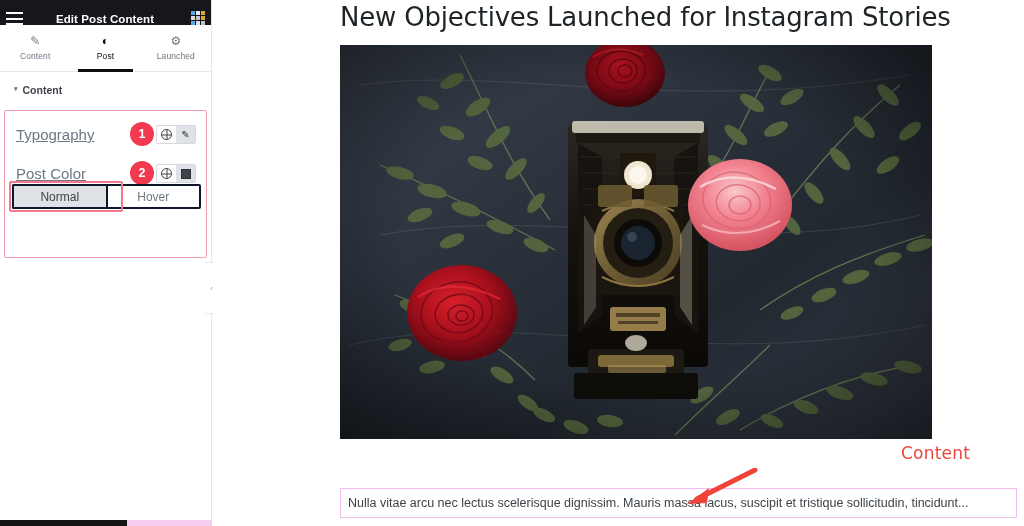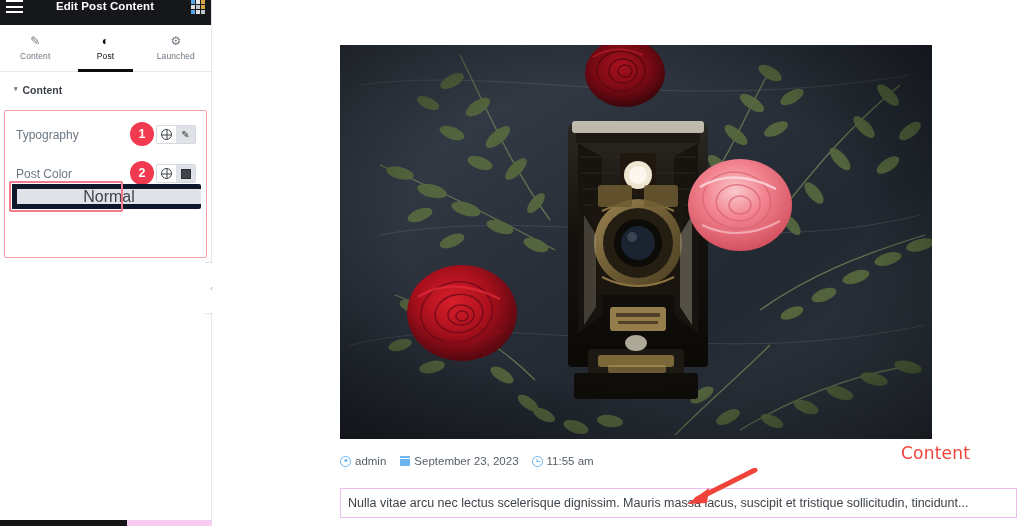--- a/index.html
+++ b/index.html
@@ -23,21 +23,21 @@
     left: 0; top: 0;
     width: 212px;
     height: 526px;
     background: #ffffff;
     border-right: 1px solid #e6e9ec;
   }
   #panel-header {
     height: 25px;
     background: #15171a;
     display: flex;
-    align-items: flex-start;
+    align-items: flex-end;
     justify-content: space-between;
     padding: 0 6px;
   }
   #hamburger {
     width: 17px; height: 13px;
     display: flex; flex-direction: column; justify-content: space-between;
     cursor: pointer;
   }
   #hamburger i { display:block; height: 2px; background:#ffffff; border-radius:0; }
   .panel-title {
@@ -126,22 +126,23 @@
   }
   .ctrl-row {
     display: flex;
     align-items: center;
     justify-content: space-between;
     height: 33px;
     padding: 0 10px 0 11px;
     position: relative;
   }
   .ctrl-label {
-    font-size: 12px;
+    font-size: 15px;
     color: #6d7882;
+    text-decoration: underline;
   }
   .ctrl-right {
     display: flex;
     align-items: center;
     gap: 0;
   }
   .pill {
     display: flex;
     align-items: center;
     border: 1px solid #d5d8dc;
@@ -200,23 +201,23 @@
     position: absolute;
     left: 7px;
     top: 73px;
     width: 189px;
     height: 25px;
     display: flex;
   }
   .tgl {
     flex: 1;
     display: flex; align-items: center; justify-content: center;
-    font-size: 16px;
+    font-size: 12px;
     color: #6d7882;
-    border: 5px solid #0f172a;
+    border: 2px solid #0f172a;
     background: #ffffff;
     cursor: pointer;
   }
   .tgl.on { background: #dfe2e6; color: #3f444b; }
   .tgl:first-child { border-right: none; border-radius: 2px 0 0 2px; }
   .tgl:last-child { border-radius: 0 2px 2px 0; }
   #toggle-outline {
     position: absolute;
     left: 4px; top: 70px;
     width: 114px; height: 31px;
@@ -446,33 +447,35 @@
               </span>
             <span class="seg sel">
                 <span class="swatch-dark"></span>
               </span>
           </span>
         </span>
       </div>
 
       <div id="toggle-wrap">
         <div class="tgl on">Normal</div>
+        <div class="tgl">Hover</div>
       </div>
       <div id="toggle-outline"></div>
 
     </div>
 
     <div id="collapse-handle">‹</div>
 
     <div id="panel-footer-bar"></div>
     <div id="pink-bar"></div>
   </div>
 
   <div id="main">
 
+    <div id="post-title">New Objectives Launched for Instagram Stories</div>
 
     <div id="featured">
       <svg viewBox="0 0 592 394" preserveAspectRatio="none" aria-hidden="true">
         <defs>
           <linearGradient id="bgGrad" x1="0" y1="0" x2="1" y2="1">
             <stop offset="0%" stop-color="#3b434f"></stop>
             <stop offset="35%" stop-color="#2c333d"></stop>
             <stop offset="65%" stop-color="#222830"></stop>
             <stop offset="100%" stop-color="#343b46"></stop>
           </linearGradient>
@@ -671,40 +674,20 @@
             <ellipse cx="0" cy="0" rx="11" ry="9"></ellipse>
           </g>
           <path d="M-40 -18 Q -6 -38 36 -16" stroke="#fbdfe2" stroke-width="2.4" fill="none" opacity="0.8"></path>
           <path d="M-38 20 Q 0 38 40 16" stroke="#f9c3c9" stroke-width="2" fill="none" opacity="0.7"></path>
         </g>
 
         <rect x="0" y="0" width="592" height="394" fill="url(#vig)"></rect>
       </svg>
     </div>
 
-    <div id="meta">
-      <span class="meta-item">
-        <span class="meta-ic">
-            <span class="ic-user"></span>
-          </span>
-        <span>admin</span>
-      </span>
-      <span class="meta-item">
-        <span class="meta-ic">
-            <span class="ic-cal"></span>
-          </span>
-        <span>September 23, 2023</span>
-      </span>
-      <span class="meta-item">
-        <span class="meta-ic">
-            <span class="ic-clock"></span>
-          </span>
-        <span>11:55 am</span>
-      </span>
-    </div>
 
     <div id="excerpt-box">
       <span id="excerpt-text">Nulla vitae arcu nec lectus scelerisque dignissim. Mauris massa lacus, suscipit et tristique sollicitudin, tincidunt...</span>
     </div>
 
     <div id="annot-label">Content</div>
 
     <svg id="annot-arrow" viewBox="0 0 80 40">
       <path d="M76 2 L18 31" stroke="#f0443a" stroke-width="5" fill="none" stroke-linecap="round"></path>
       <path d="M8 36 L30 20 L28 35 Z" fill="#f0443a"></path>

